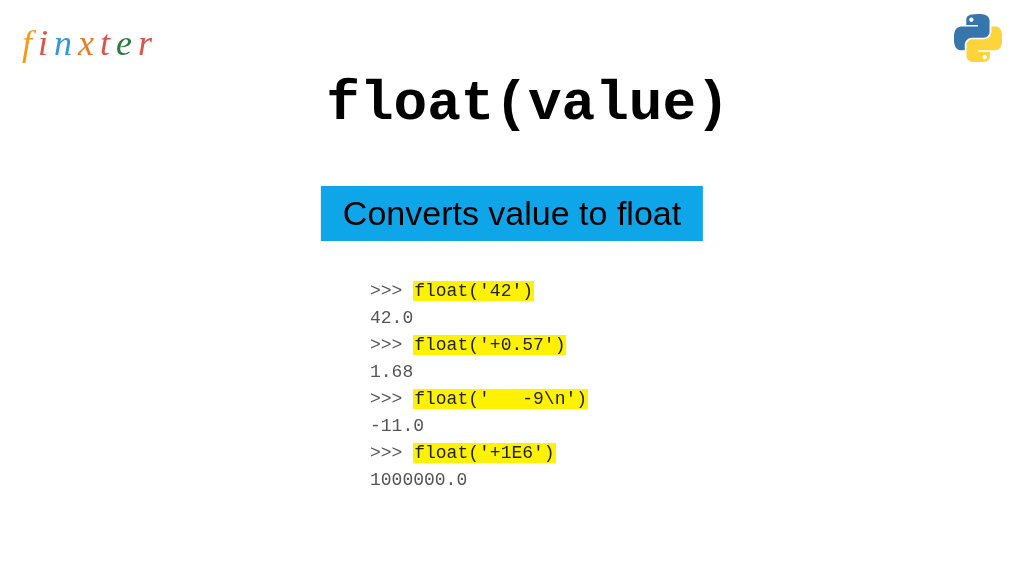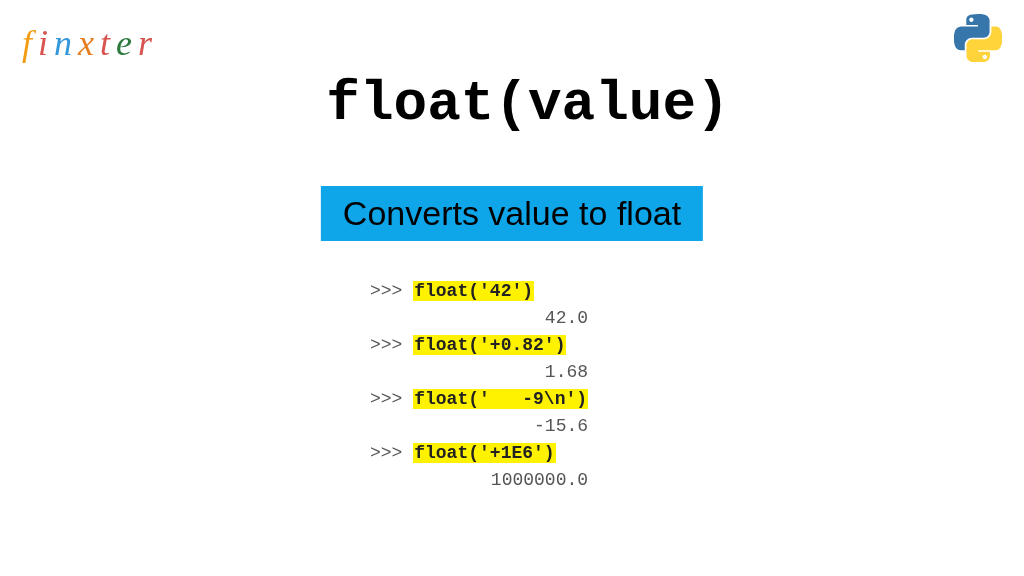--- a/index.html
+++ b/index.html
@@ -64,22 +64,22 @@
       position: absolute;
       top: 278px;
       left: 370px;
       font-family: "Courier New", Courier, monospace;
       font-size: 18px;
       line-height: 1.5;
       color: #555;
     }
     .code-line { white-space: pre; }
     .prompt { color: #555; }
-    .hl { background: #fff200; color: #222; font-weight: bold; padding: 0 1px; margin-top: 24px; }
-    .output { color: #555; text-align: right; }
+    .hl { background: #fff200; color: #222; font-weight: normal; padding: 0 1px; margin-top: 24px; }
+    .output { color: #555; }
   </style>
 </head>
 <body>
 
 <div class="logo-brand">
   <span class="l1">f</span><span class="l2">i</span><span class="l3">n</span><span class="l4">x</span><span class="l5">t</span><span class="l6">e</span><span class="l7">r</span>
 </div>
 
 <svg class="python-logo" viewBox="0 0 110 110">
   <path fill="#3776ab" d="M54.3 0c-4.6.02-9 .4-12.8 1.1-11.3 2-13.4 6.2-13.4 13.9v10.2h26.8v3.4H17.9c-7.8 0-14.6 4.7-16.7 13.6-2.5 10.2-2.6 16.6 0 27.3 1.9 7.9 6.5 13.6 14.2 13.6h9.2V70.8c0-8.8 7.6-16.6 16.7-16.6h26.8c7.4 0 13.4-6.1 13.4-13.6V15c0-7.2-6.1-12.7-13.4-13.9C63.6.3 58.9-.02 54.3 0zM39.8 8.2c2.8 0 5 2.3 5 5.1s-2.3 5.1-5 5.1c-2.8 0-5-2.3-5-5.1s2.2-5.1 5-5.1z"></path>
@@ -88,19 +88,19 @@
 
 <div class="title">float(value)</div>
 
 <div class="subtitle-box">
   <span>Converts value to float</span>
 </div>
 
 <div class="code-block">
   <div class="code-line"><span class="prompt">&gt;&gt;&gt; </span><span class="hl">float('42')</span></div>
   <div class="code-line output">42.0</div>
-  <div class="code-line"><span class="prompt">&gt;&gt;&gt; </span><span class="hl">float('+0.82')</span></div>
+  <div class="code-line"><span class="prompt">&gt;&gt;&gt; </span><span class="hl">float('+0.57')</span></div>
   <div class="code-line output">1.68</div>
   <div class="code-line"><span class="prompt">&gt;&gt;&gt; </span><span class="hl">float('   -9\n')</span></div>
-  <div class="code-line output">-15.6</div>
+  <div class="code-line output">-11.0</div>
   <div class="code-line"><span class="prompt">&gt;&gt;&gt; </span><span class="hl">float('+1E6')</span></div>
   <div class="code-line output">1000000.0</div>
 </div>
 
 </body></html>

